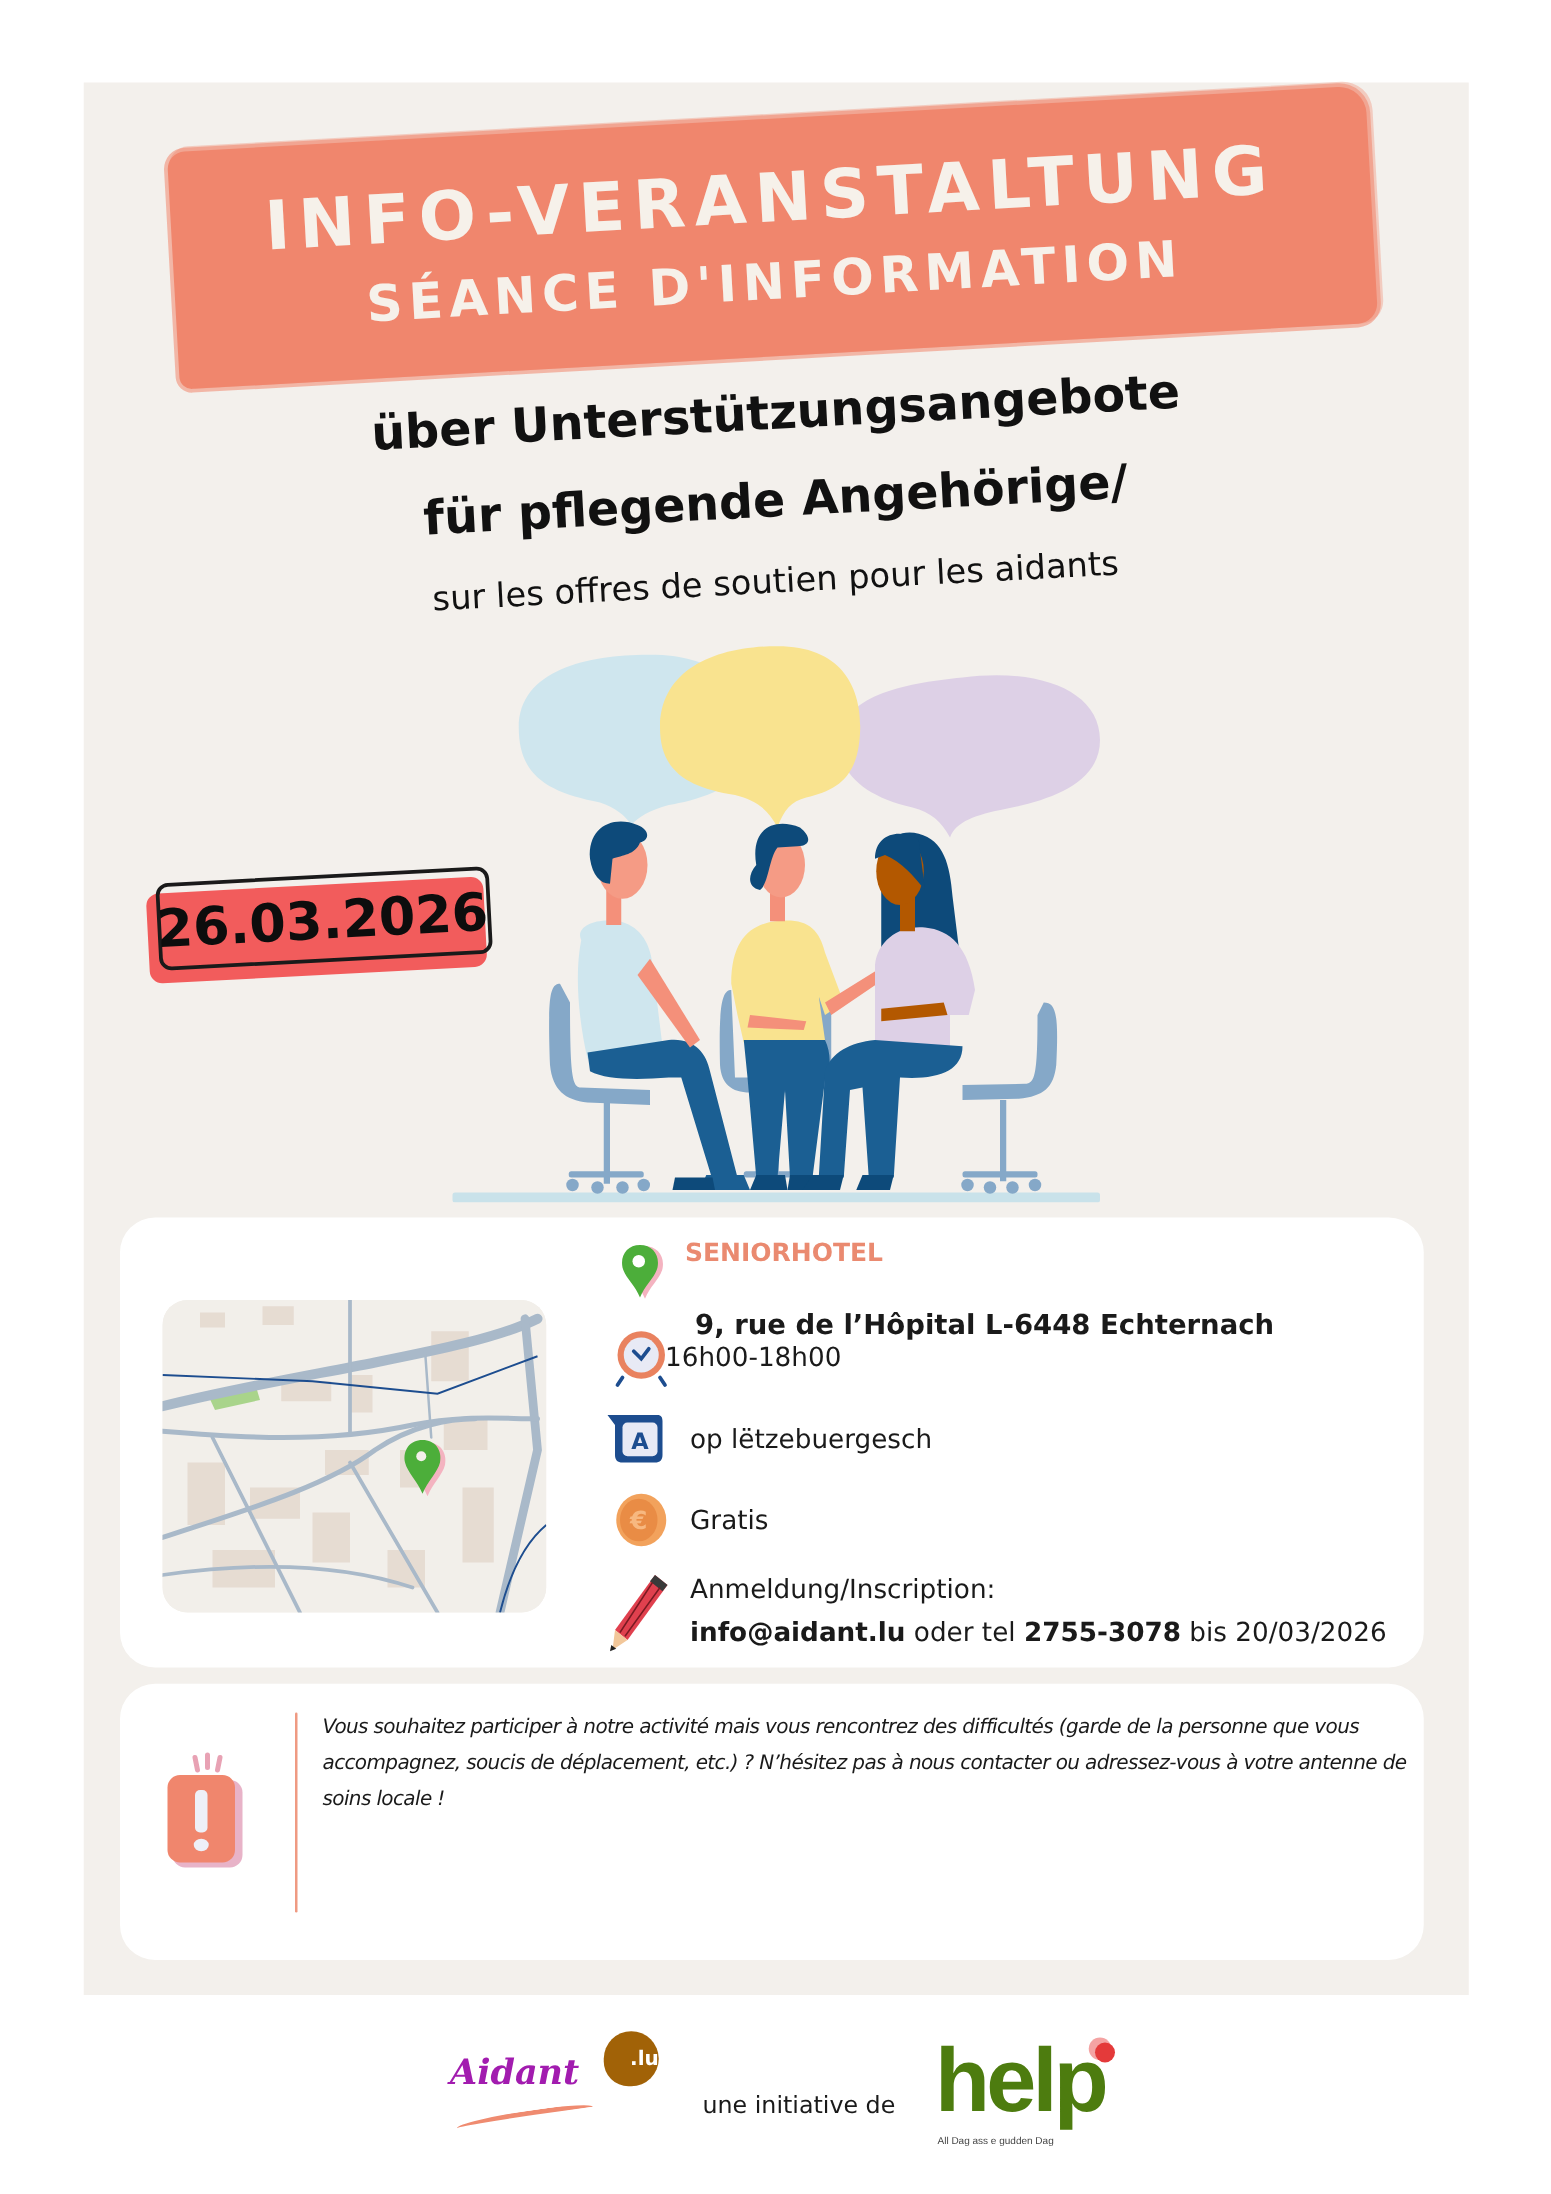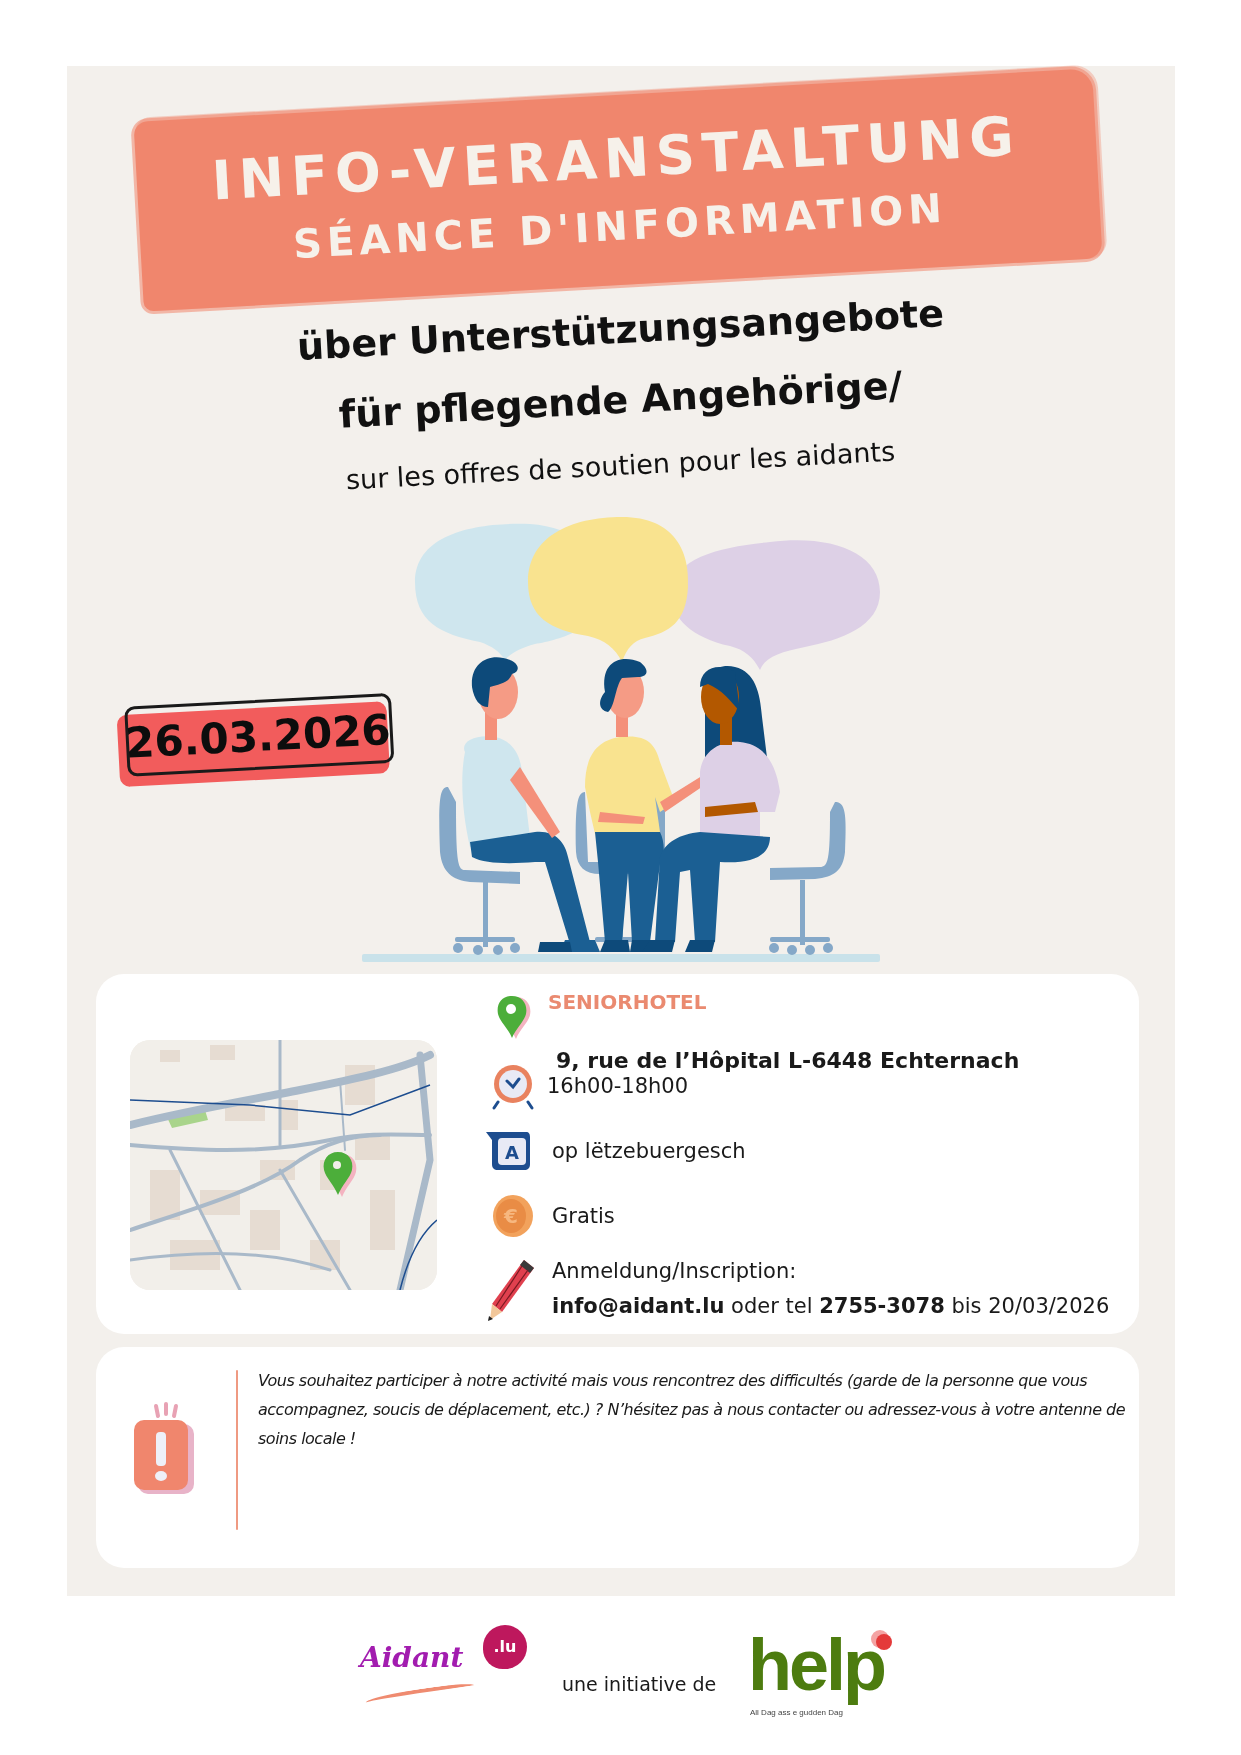--- a/index.html
+++ b/index.html
@@ -39,36 +39,36 @@
   .card { position: absolute; background: #ffffff; border-radius: 28px; }
   .info-card { left: 96px; top: 974px; width: 1043px; height: 360px; }
   .notice-card { left: 96px; top: 1347px; width: 1043px; height: 221px; }
 
   .map { position: absolute; left: 130px; top: 1040px; width: 307px; height: 250px; border-radius: 20px; overflow: hidden; background: #f2efea; }
 
   .row-icon { position: absolute; }
   .info-text { position: absolute; font-family: "DejaVu Sans", sans-serif; font-size: 21px; color: #1a1a1a; white-space: nowrap; }
   .venue { left: 548px; top: 990px; color: #ea8a70; font-weight: bold; font-size: 20px; }
   .address { left: 556px; top: 1020px; font-weight: bold; font-size: 22px; margin-top: 28px; }
-  .time { left: 547px; top: 1074px; }
+  .time { left: 532px; top: 1074px; }
   .lang { left: 552px; top: 1139px; }
   .price { left: 552px; top: 1204px; }
   .reg1 { left: 552px; top: 1259px; }
   .reg2 { left: 552px; top: 1294px; }
   .reg2 b { font-weight: bold; }
 
   .notice-divider { position: absolute; left: 236px; top: 1370px; width: 2px; height: 160px; background: #ef9a82; border-radius: 2px; }
   .notice-text { position: absolute; left: 258px; top: 1366px; width: 870px; font-family: "DejaVu Sans", sans-serif;
     font-size: 16px; line-height: 29px; color: #1a1a1a; letter-spacing: -0.5px; }
   .notice-text .fr { font-style: italic; }
 
   
   .aidant-logo { position: absolute; left: 343px; top: 1625px; width: 185px; height: 80px; }
   .aidant-word { position: absolute; left: 17px; top: 16px; font-family: "DejaVu Serif", serif; font-style: italic; font-weight: bold; font-size: 28px; color: #a21caf; }
-  .aidant-dot { position: absolute; left: 140px; top: 0; width: 44px; height: 44px; border-radius: 50% 50% 50% 45%; background: #be185d; color: #fff; font-size: 16px; font-weight: bold; text-align: center; line-height: 44px; }
+  .aidant-dot { position: absolute; left: 140px; top: 0; width: 44px; height: 44px; border-radius: 50% 50% 50% 45%; background: #a16207; color: #fff; font-size: 16px; font-weight: bold; text-align: right; line-height: 44px; }
   .aidant-swoosh { position: absolute; left: 22px; top: 64px; width: 110px; height: 10px; border-top: 4px solid #ef8b70; border-radius: 60% 40% 0 0; transform: rotate(-8deg); }
   .initiative { position: absolute; left: 562px; top: 1645px; font-family: "DejaVu Sans", sans-serif; font-size: 19px; color: #1a1a1a; margin-top: 28px; }
   .help-logo { position: absolute; left: 748px; top: 1628px; width: 155px; height: 90px; }
   .help-word { position: absolute; left: 0; top: -4px; font-family: "Liberation Sans", sans-serif; font-weight: bold; font-size: 72px; color: #4d7c0f; letter-spacing: -3px; }
   .help-heart { position: absolute; left: 128px; top: 6px; width: 16px; height: 16px; border-radius: 50%; background: #e43a3a; box-shadow: -4px -3px 0 1px #f4a3a3; }
   .help-tag { position: absolute; left: 2px; top: 80px; font-family: "Liberation Sans", sans-serif; font-size: 8px; color: #444; }
 </style>
 </head>
 <body>
 

